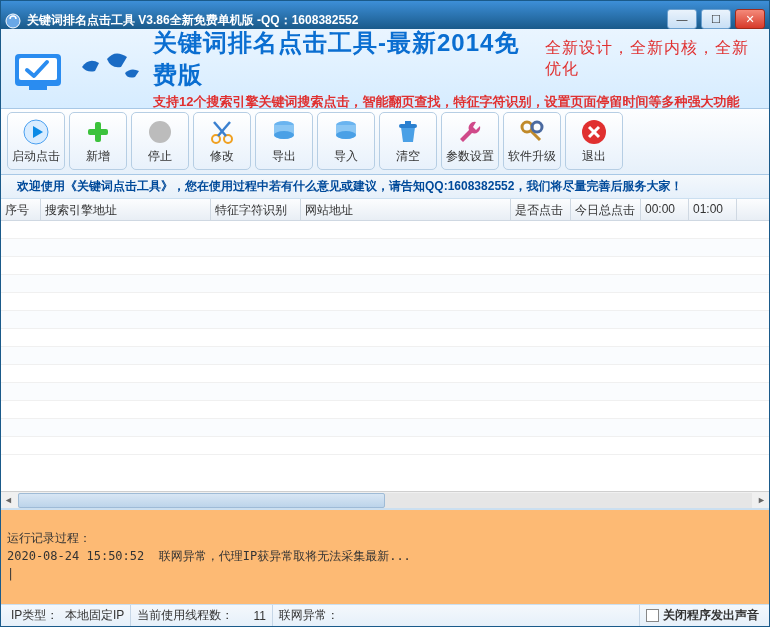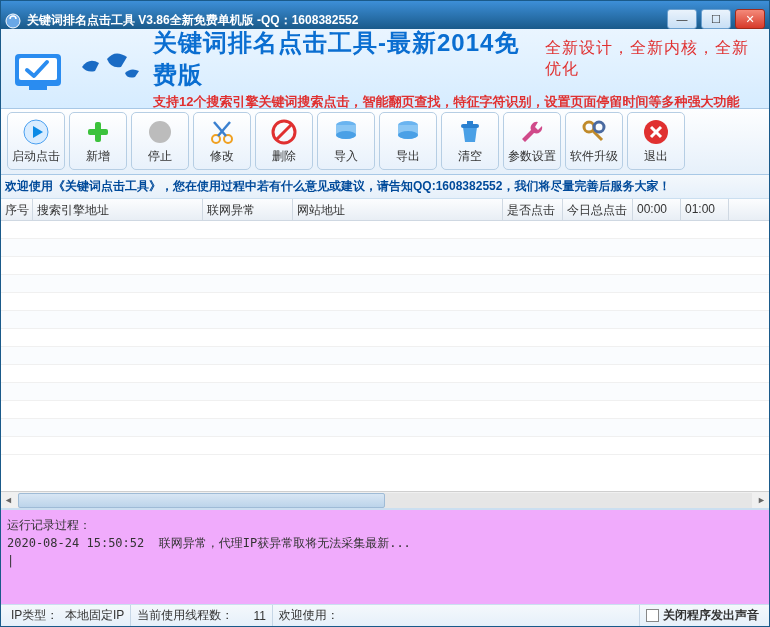--- a/index.html
+++ b/index.html
@@ -13,31 +13,31 @@
 .win-btn.close { background: linear-gradient(#f48a7a,#d73a2a); color:#fff; border-color:#a02a1a; }
 .banner { height: 80px; background: linear-gradient(#eaf5ff,#d6ecff); border-bottom: 1px solid #a8c8e6; display: flex; align-items: center; padding: 0 8px; }
 .banner-logo { width: 68px; height: 50px; display:flex; align-items:center; justify-content:center; }
 .banner-text { flex:1; margin-left: 6px; }
 .banner-line1 { font-size: 24px; font-weight: bold; color: #0a6ed1; letter-spacing: 1px; display:flex; align-items:center; }
 .banner-line1 .suffix { color:#e03030; font-size:16px; font-weight:normal; margin-left:14px; }
 .banner-line2 { font-size: 13px; color: #e03030; font-weight: bold; margin-top:2px; }
 .toolbar { height: 66px; background: linear-gradient(#fdfeff,#e6f0fa); border-bottom: 1px solid #a8c8e6; display: flex; align-items: flex-end; padding: 4px 6px; gap: 4px; }
 .tbtn { width: 58px; height: 58px; border: 1px solid #b6cee4; border-radius: 5px; background: linear-gradient(#fff,#e8f1fb); display: flex; flex-direction: column; align-items: center; justify-content: center; cursor: pointer; font-size: 12px; color:#333; }
 .tbtn .ic { width: 28px; height: 28px; margin-bottom: 2px; }
-.welcome { height: 24px; background: linear-gradient(#f4f8fc,#e6f0fa); border-bottom: 1px solid #cbdff0; font-size: 12px; color: #004a9a; display: flex; align-items: center; padding: 0 4px; font-weight:bold; }
+.welcome { height: 24px; background: linear-gradient(#f4f8fc,#e6f0fa); border-bottom: 1px solid #cbdff0; font-size: 12px; color: #004a9a; display: flex; align-items: center; padding: 0 16px; font-weight:bold; }
 .grid-header { height: 22px; background: linear-gradient(#fcfdfe,#e8eef5); border-bottom: 1px solid #cfd8e2; display: flex; font-size: 12px; color:#333; }
 .gh-cell { border-right: 1px solid #cfd8e2; padding: 3px 4px; white-space: nowrap; overflow:hidden; }
 .grid-body { flex: 1; background: #fff; overflow: hidden; position:relative; }
 .grid-body .row { height: 18px; border-bottom: 1px solid #f0f0f0; }
 .grid-body .row:nth-child(even){ background:#fafcfe; }
 .hscroll { height: 17px; background:#f0f0f0; border-top:1px solid #cfcfcf; display:flex; align-items:center; }
 .hscroll .track { flex:1; height:15px; background:#e6e6e6; margin:0 17px; position:relative; }
 .hscroll .thumb { position:absolute; left:0; top:0; height:15px; width:50%; background:linear-gradient(#d8e6f4,#bcd4ea); border:1px solid #9fbbd6; border-radius:2px; }
 .hscroll .arrow { width:17px; height:15px; display:flex; align-items:center; justify-content:center; font-size:9px; color:#666; position:absolute; }
-.logbox { height: 96px; border-top: 2px solid #cbdff0; background:#f0abfc; font-size:12px; color:#333; padding:6px 6px; font-family: SimSun, monospace; line-height:1.5; overflow:auto; white-space:pre-wrap; }
+.logbox { height: 96px; border-top: 2px solid #cbdff0; background:#fdba74; font-size:12px; color:#333; padding:19px 6px; font-family: SimSun, monospace; line-height:1.5; overflow:auto; white-space:pre-wrap; }
 .statusbar { height: 22px; background: linear-gradient(#f4f8fc,#e6f0fa); border-top:1px solid #cbdff0; display:flex; align-items:center; font-size:12px; color:#333; padding:0 4px; }
 .statusbar .seg { padding:0 6px; border-right:1px solid #c6d6e6; height:100%; display:flex; align-items:center; }
 .statusbar .seg.last { border-right:none; margin-left:auto; font-weight:bold;text-align:right; }
 .chk { width:13px; height:13px; border:1px solid #888; background:#fff; margin-right:4px; display:inline-block; }
 .bird { display:inline-block; }
 </style>
 </head>
 <body>
 
 <div class="window">
@@ -109,40 +109,33 @@
         <span class="ic"><svg viewBox="0 0 28 28">
             <circle cx="8" cy="21" r="4" fill="none" stroke="#f0a020" stroke-width="2"></circle>
             <circle cx="20" cy="21" r="4" fill="none" stroke="#f0a020" stroke-width="2"></circle>
             <line x1="10" y1="18" x2="22" y2="4" stroke="#3a80d0" stroke-width="2.5"></line>
             <line x1="18" y1="18" x2="6" y2="4" stroke="#3a80d0" stroke-width="2.5"></line>
           </svg></span>
         <span>修改</span>
       </div>
     <div class="tbtn">
         <span class="ic"><svg viewBox="0 0 28 28">
-            <circle cx="14" cy="14" r="11" fill="none" stroke="#e03030" stroke-width="3"></circle>
-            <line x1="7" y1="21" x2="21" y2="7" stroke="#e03030" stroke-width="3"></line>
-          </svg></span>
-        <span>删除</span>
-      </div>
-    <div class="tbtn">
-        <span class="ic"><svg viewBox="0 0 28 28">
             <ellipse cx="14" cy="7" rx="10" ry="4" fill="#6ab4f0"></ellipse>
             <path d="M4 7v10c0 2.2 4.5 4 10 4s10-1.8 10-4V7" fill="#8ac6f4"></path>
             <ellipse cx="14" cy="17" rx="10" ry="4" fill="#4aa0e6"></ellipse>
           </svg></span>
-        <span>导入</span>
+        <span>导出</span>
       </div>
     <div class="tbtn">
         <span class="ic"><svg viewBox="0 0 28 28">
             <ellipse cx="14" cy="7" rx="10" ry="4" fill="#6ab4f0"></ellipse>
             <path d="M4 7v10c0 2.2 4.5 4 10 4s10-1.8 10-4V7" fill="#8ac6f4"></path>
             <ellipse cx="14" cy="17" rx="10" ry="4" fill="#4aa0e6"></ellipse>
           </svg></span>
-        <span>导出</span>
+        <span>导入</span>
       </div>
     <div class="tbtn">
         <span class="ic"><svg viewBox="0 0 28 28">
             <path d="M7 9h14l-2 15H9z" fill="#4aa0e6"></path>
             <rect x="5" y="6" width="18" height="4" rx="2" fill="#2a80d0"></rect>
             <rect x="11" y="3" width="6" height="4" fill="#2a80d0"></rect>
           </svg></span>
         <span>清空</span>
       </div>
     <div class="tbtn">
@@ -167,23 +160,23 @@
           </svg></span>
         <span>退出</span>
       </div>
   </div>
 
   <div class="welcome">
       <span>欢迎使用《关键词点击工具》，您在使用过程中若有什么意见或建议，请告知QQ:1608382552，我们将尽量完善后服务大家！</span>
     </div>
 
   <div class="grid-header">
-    <div class="gh-cell" style="width:32px">序号</div>
+    <div class="gh-cell" style="width:40px">序号</div>
     <div class="gh-cell" style="width:170px">搜索引擎地址</div>
-    <div class="gh-cell" style="width:90px">联网异常</div>
+    <div class="gh-cell" style="width:90px">特征字符识别</div>
     <div class="gh-cell" style="width:210px">网站地址</div>
     <div class="gh-cell" style="width:60px">是否点击</div>
     <div class="gh-cell" style="width:70px">今日总点击</div>
     <div class="gh-cell" style="width:48px">00:00</div>
     <div class="gh-cell" style="width:48px">01:00</div>
   </div>
 
   <div class="grid-body">
     <div class="row"></div>
     <div class="row"></div>
@@ -215,21 +208,21 @@
   <div class="statusbar">
     <div class="seg">
       <span>IP类型：</span>&nbsp;&nbsp;
       <span>本地固定IP</span>
     </div>
     <div class="seg">
       <span>当前使用线程数：</span>&nbsp;&nbsp;&nbsp;&nbsp;&nbsp;&nbsp;
       <span>11</span>
     </div>
     <div class="seg" style="flex:1">
-      <span>欢迎使用：</span>
+      <span>联网异常：</span>
     </div>
     <div class="seg last">
       <span class="chk"></span>
       <span>关闭程序发出声音</span>
     </div>
   </div>
 
 </div>
 
 </body></html>

